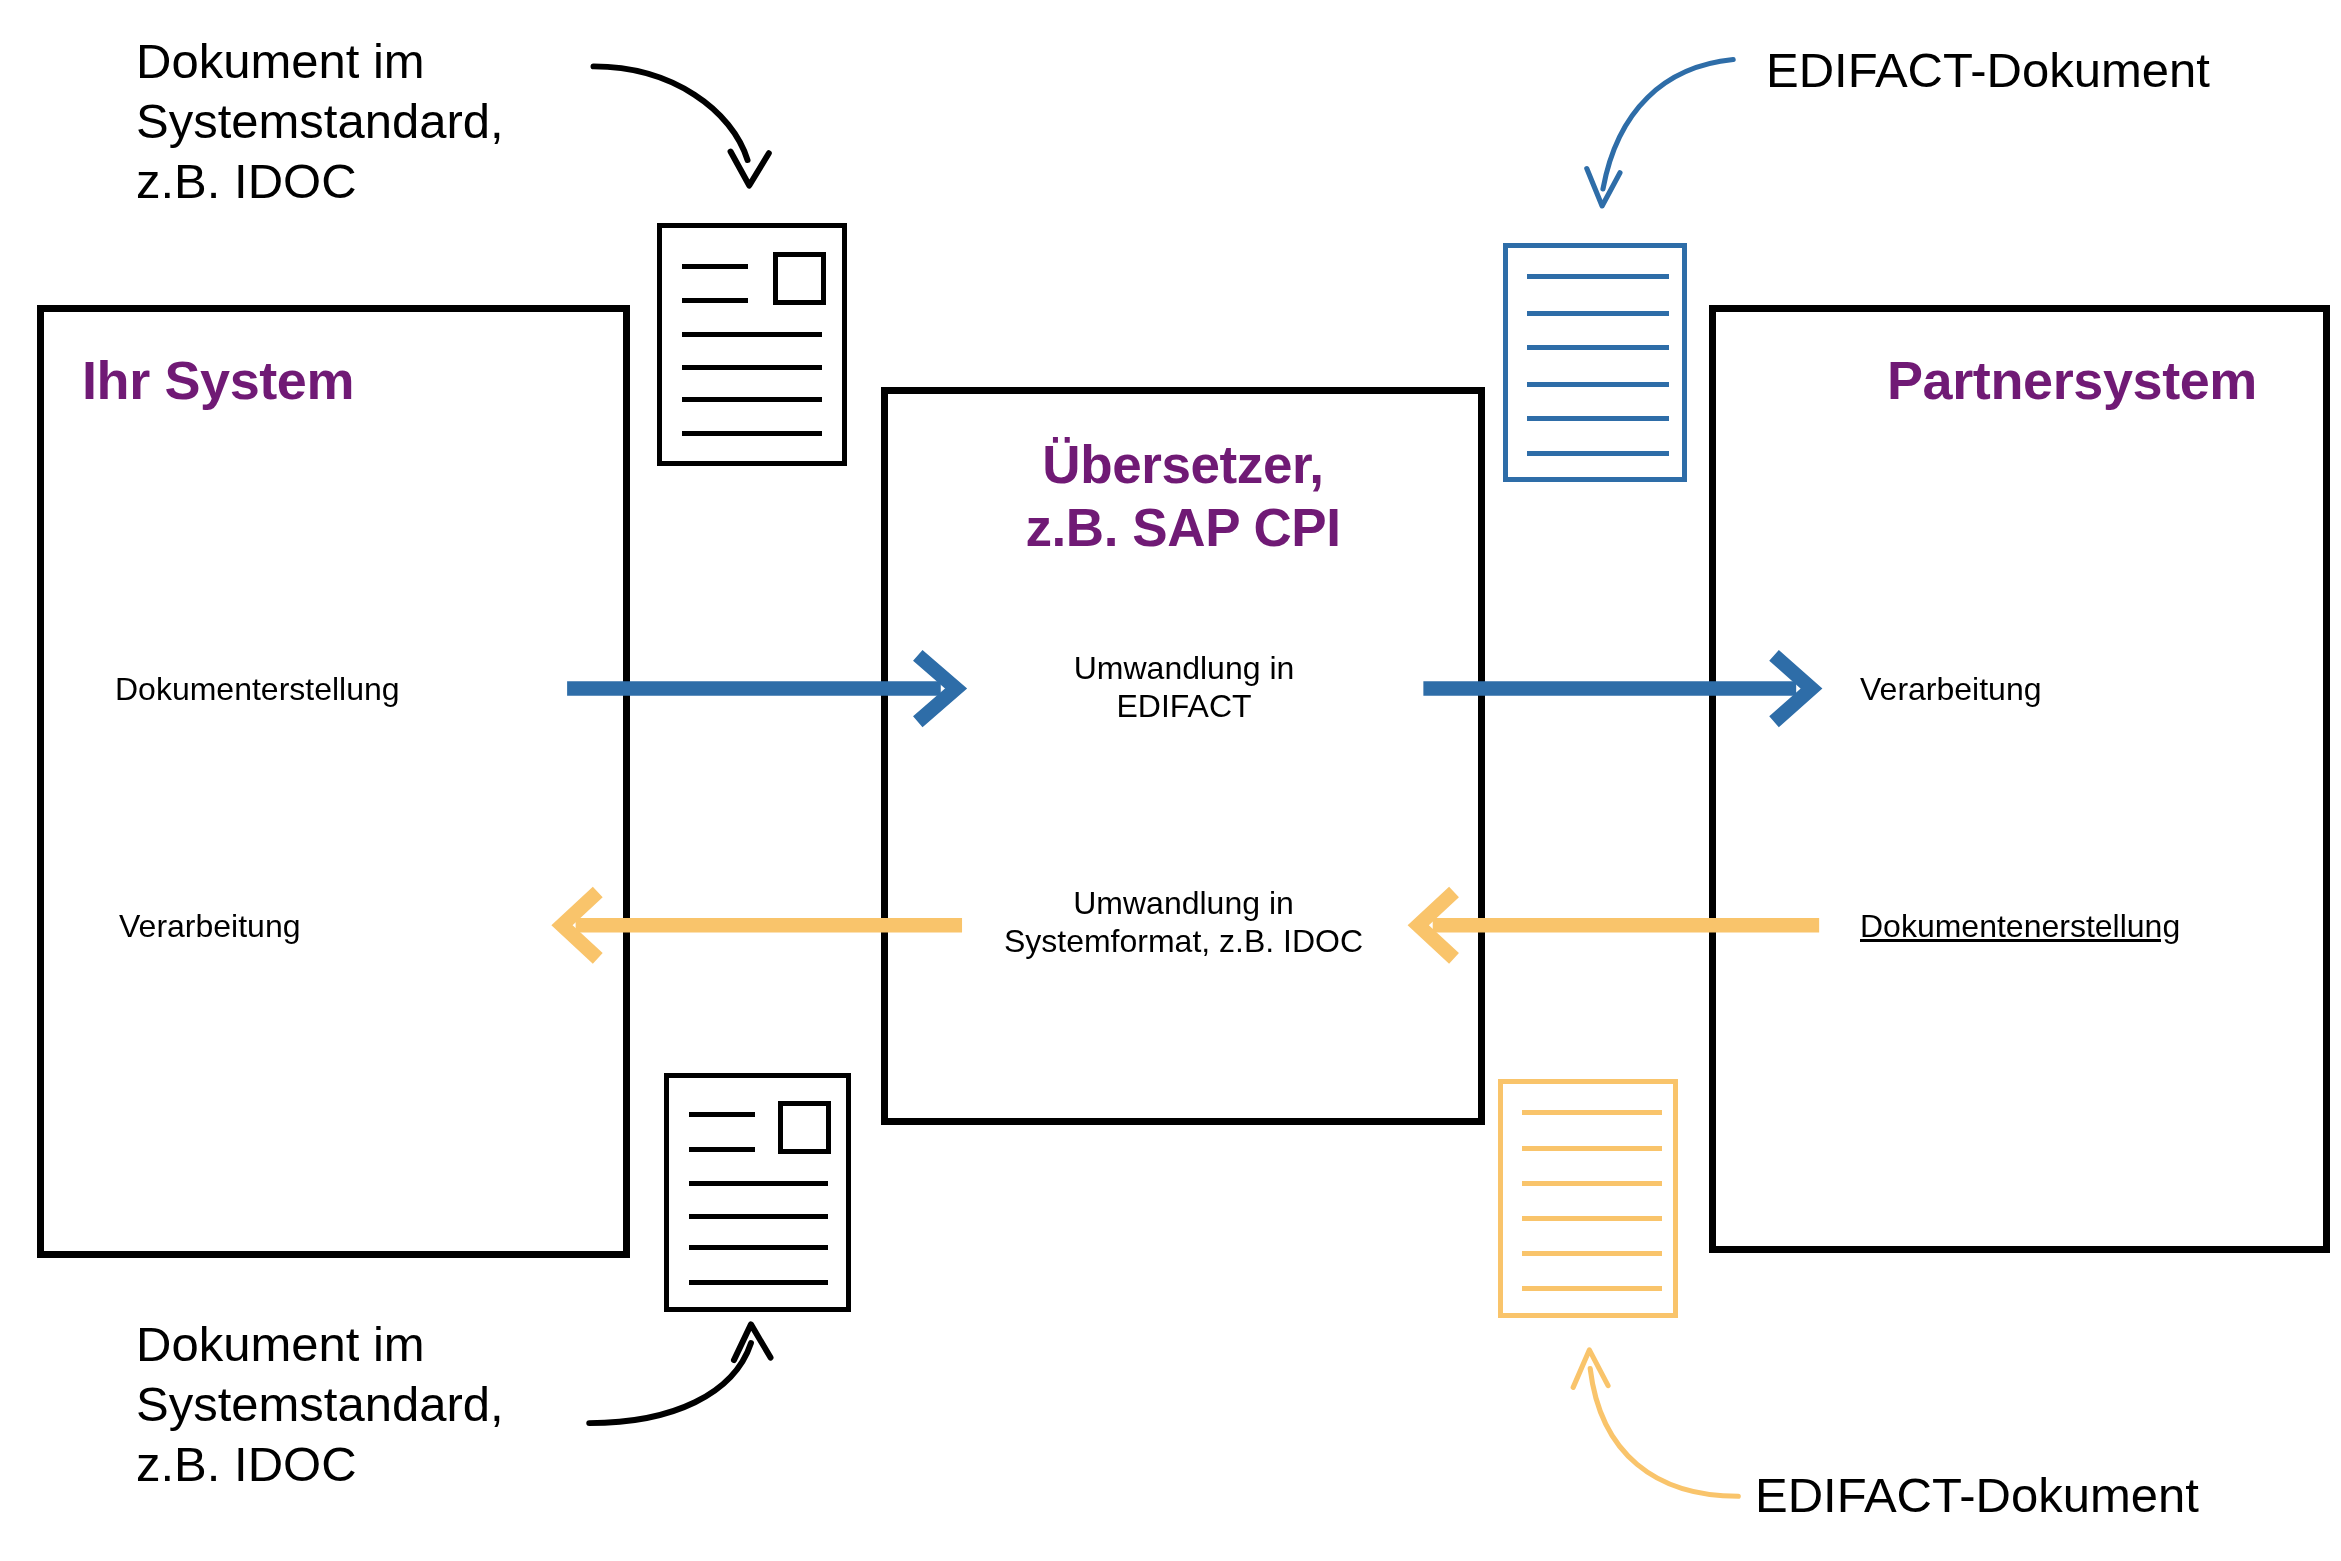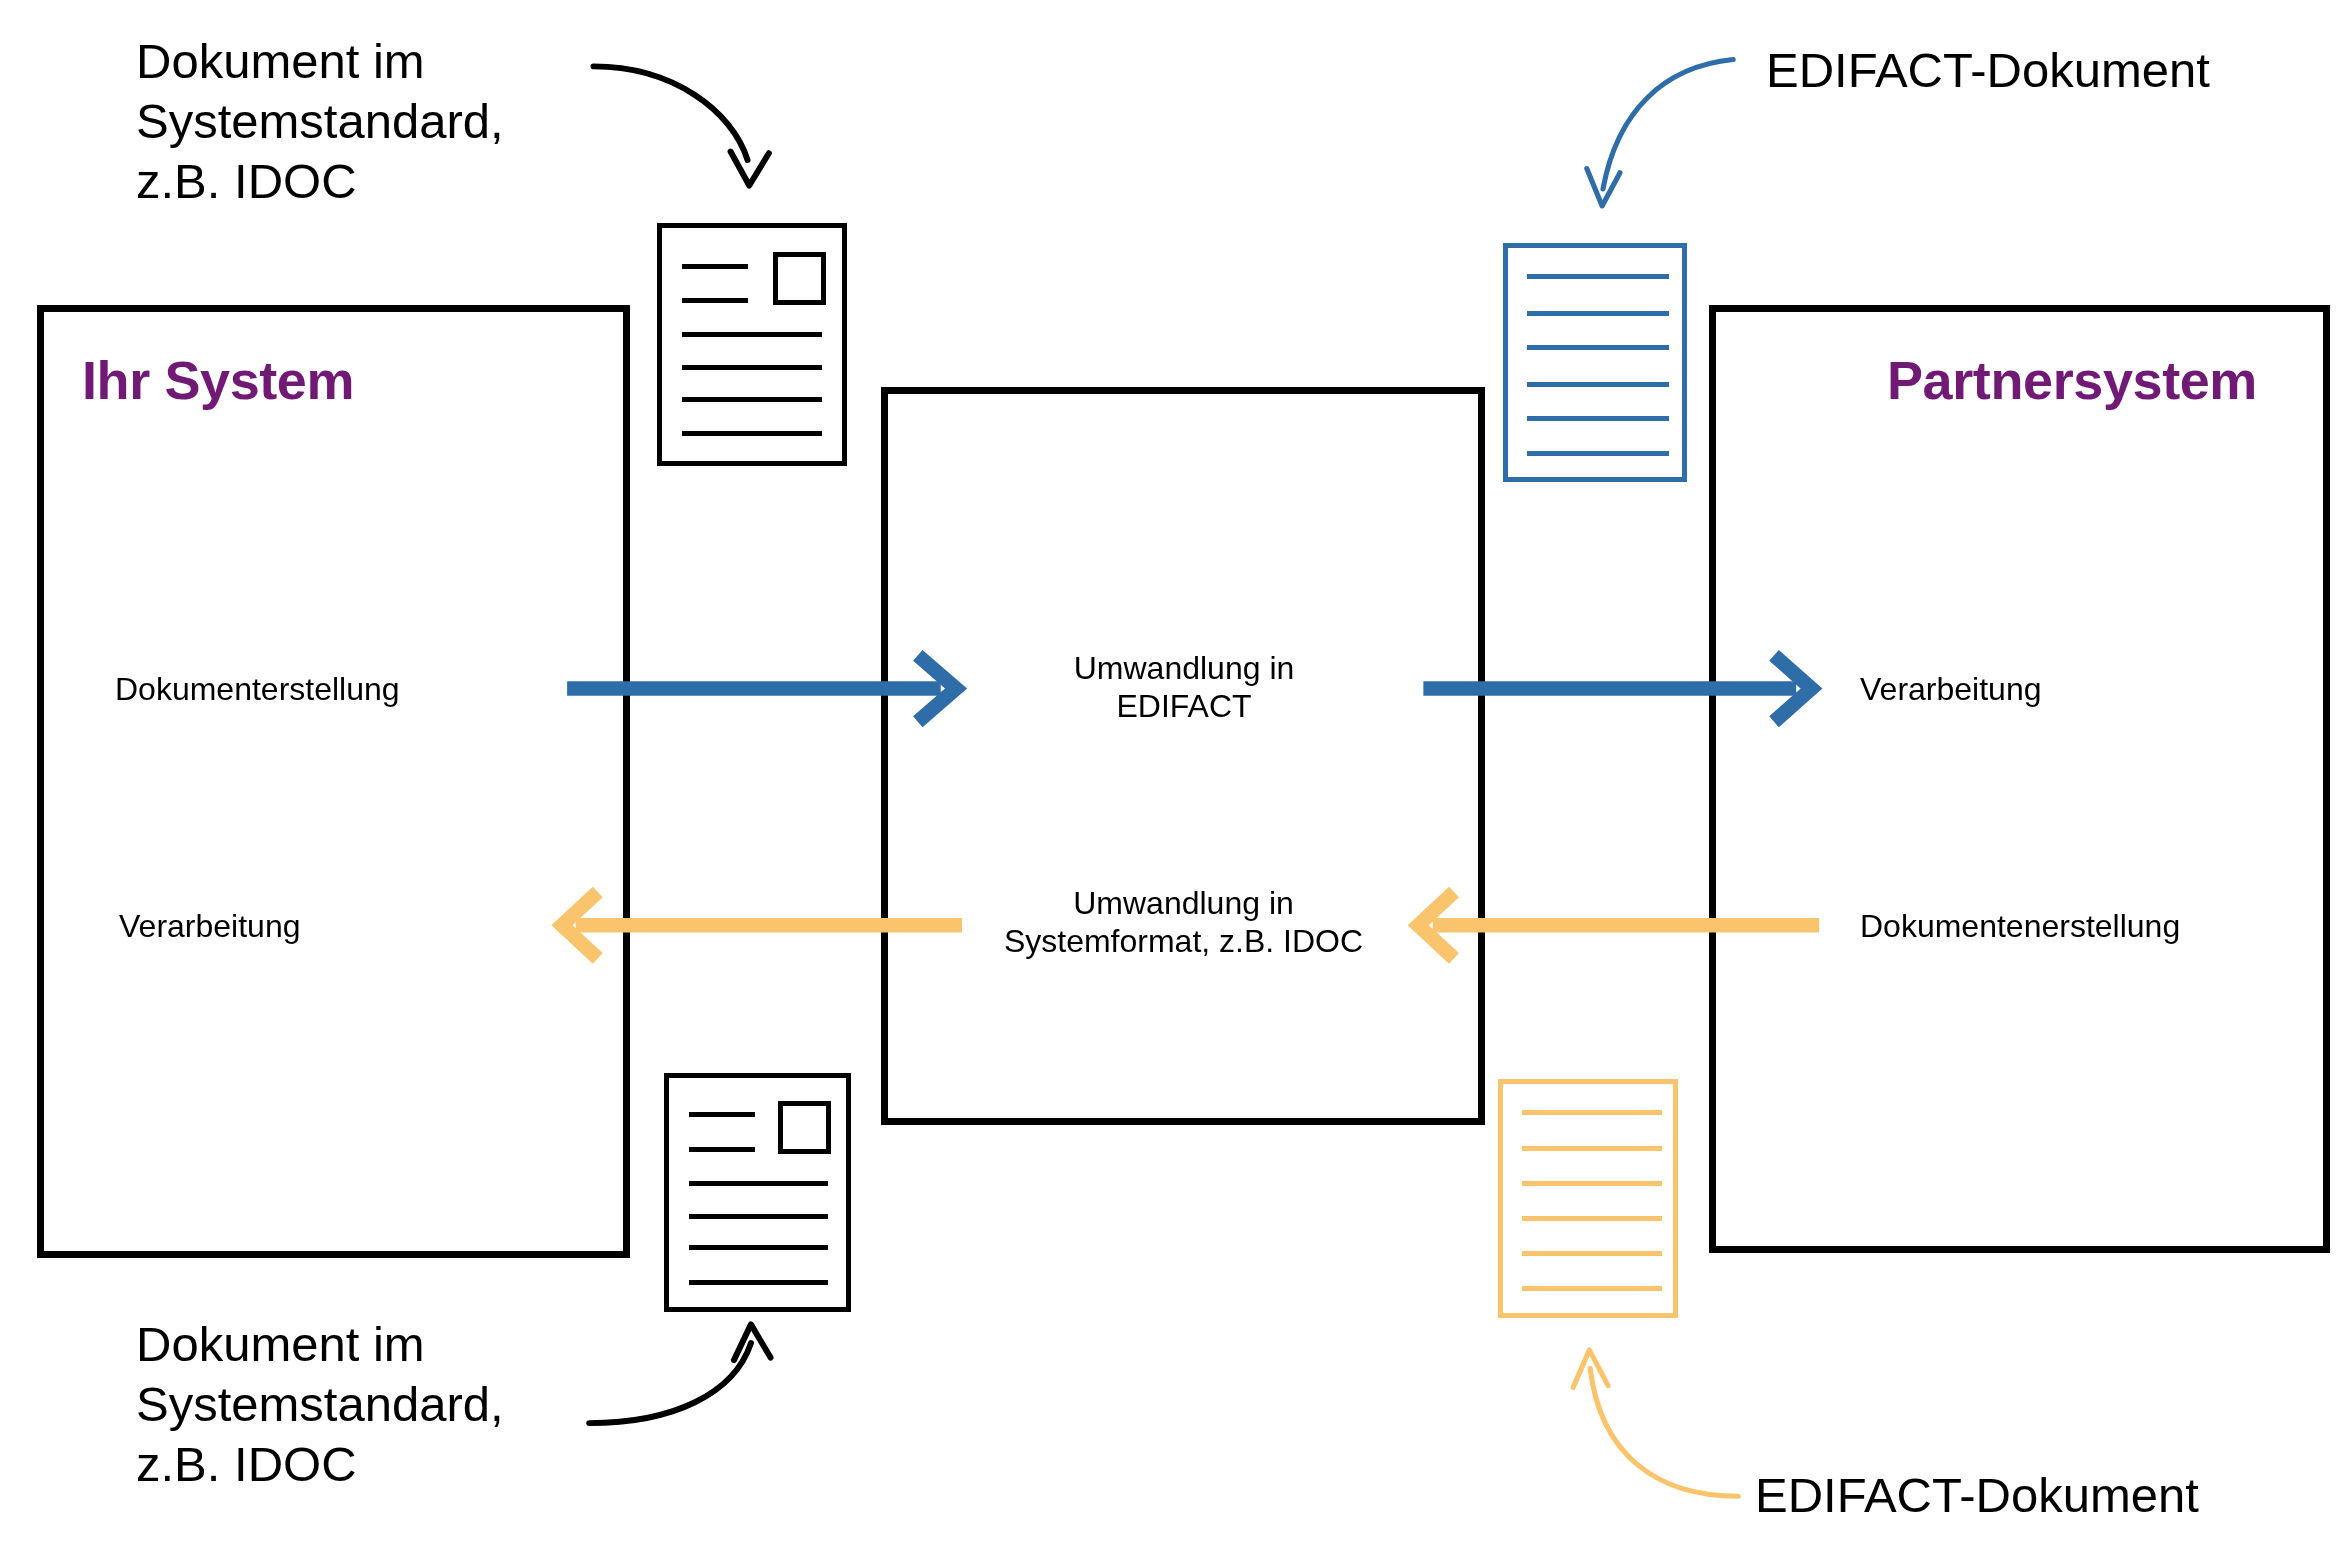--- a/index.html
+++ b/index.html
@@ -79,20 +79,22 @@
 <div id="stage">
 
   <div class="sysbox" style="left:37px; top:305px; width:593px; height:953px;"></div>
 
   <div class="sysbox" style="left:881px; top:387px; width:604px; height:738px;"></div>
 
   <div class="sysbox" style="left:1709px; top:305px; width:621px; height:948px;"></div>
 
   <div class="box-title" style="left:82px; top:349px; font-size:54px;">Ihr System</div>
 
+  <div class="box-title" style="left:881px; top:434px; width:604px; text-align:center; font-size:53px; line-height:1.18; white-space:pre-line;">Übersetzer,
+z.B. SAP CPI</div>
 
   <div class="box-title" style="left:1709px; top:349px; width:726px; text-align:center; font-size:54px;">Partnersystem</div>
 
   <div class="doc black" style="left:657px; top:223px; width:190px; height:243px;">
     <div class="doc-line" style="left:20.4px; top:36px; width:66px;"></div>
     <div class="doc-line" style="left:20.4px; top:70px; width:66px;"></div>
     <div class="doc-square" style="left:111px; top:24px; width:53px; height:53px;"></div>
     <div class="doc-line" style="left:20.4px; top:104px; width:140px;"></div>
     <div class="doc-line" style="left:20.4px; top:137px; width:140px;"></div>
     <div class="doc-line" style="left:20.4px; top:169px; width:140px;"></div>
@@ -176,21 +178,21 @@
   <div class="flow-label" style="left:988px; top:649px; width:392px; text-align:center;">Umwandlung in
 EDIFACT</div>
 
   <div class="flow-label" style="left:1860px; top:670px; text-align:left;">Verarbeitung</div>
 
   <div class="flow-label" style="left:119px; top:907px; text-align:left;">Verarbeitung</div>
 
   <div class="flow-label" style="left:945px; top:884px; width:477px; text-align:center;">Umwandlung in
 Systemformat, z.B. IDOC</div>
 
-  <div class="flow-label" style="left:1860px; top:907px; text-align:center;">Dokumentenerstellung</div>
+  <div class="flow-label" style="left:1860px; top:907px; text-align:center;text-decoration:underline;">Dokumentenerstellung</div>
 
   <div class="callout" style="left:136px; top:32px; text-align:left;">Dokument im
 Systemstandard,
 z.B. IDOC</div>
 
   <div class="callout" style="left:1766px; top:41px; text-align:left;">EDIFACT-Dokument</div>
 
   <div class="callout" style="left:136px; top:1315px; text-align:left;">Dokument im
 Systemstandard,
 z.B. IDOC</div>

